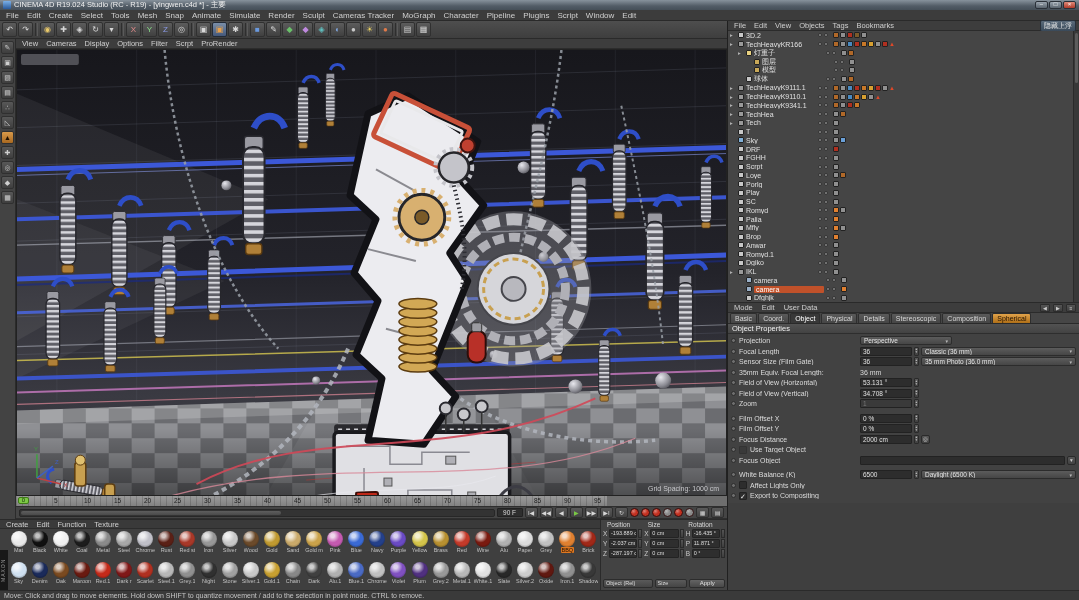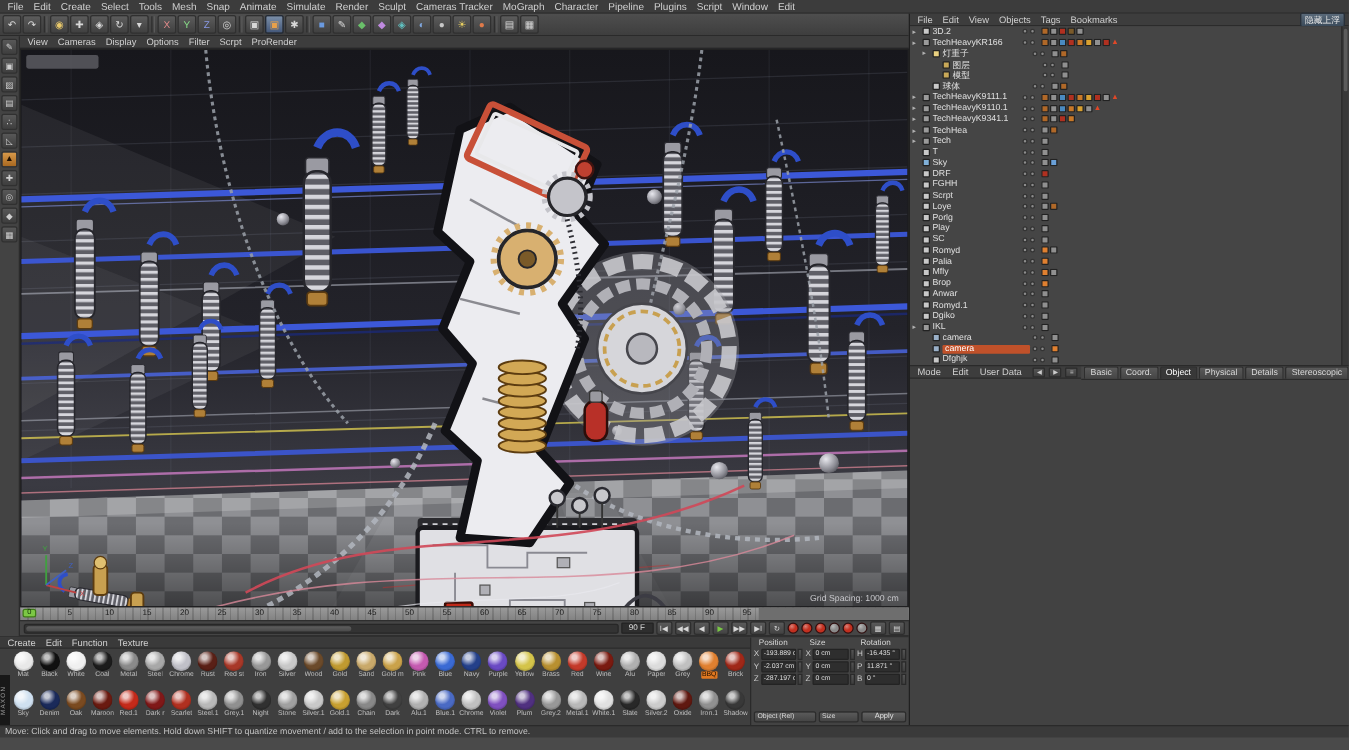--- a/index.html
+++ b/index.html
@@ -68,21 +68,21 @@
 .omsel .omlabel{background:#c0512a;color:#fff;border-radius:1px;padding:0 2px;}
 .omcaret{width:6px;font-size:5.5px;color:#b0b0b0;flex:none;}
 .omicon{width:6px;height:6px;border:1px solid #222;border-radius:1px;flex:none;}
 .omlabel{font-size:7px;color:#e0e0e0;width:70px;white-space:nowrap;overflow:hidden;flex:none;}
 .omdot{width:4px;height:4px;border-radius:50%;background:#8c8c8c;border:1px solid #333;flex:none;}
 .omtags{display:flex;gap:1px;margin-left:3px;flex:1;overflow:hidden;align-items:center;}
 .omtag{width:6px;height:6px;border:1px solid #222;border-radius:1px;flex:none;}
 .omwarn{color:#e04828;font-size:6px;}
 .omscroll{position:absolute;right:0;top:0;bottom:0;width:6px;background:#383838;border-left:1px solid #2a2a2a;}
 .omscroll::after{content:"";position:absolute;top:2px;left:1px;right:1px;height:50px;background:#5c5c5c;border-radius:2px;}
-.attr{flex:1;display:flex;flex-direction:row;min-height:0;}
+.attr{flex:1;display:flex;flex-direction:column;min-height:0;}
 .attrmode{height:10px;background:#3d3d3d;border-bottom:1px solid #2b2b2b;display:flex;align-items:center;gap:3px;padding:0 3px;font-size:7.5px;}
 .attricon{width:10px;height:8px;border:1px solid #2c2c2c;background:linear-gradient(#555,#3f3f3f);border-radius:1px;font-size:5px;color:#ccc;display:flex;align-items:center;justify-content:center;flex:none;}
 .attrtitle{height:11px;display:flex;align-items:center;gap:3px;padding:0 4px;font-size:8px;color:#e8e8e8;background:#464646;}
 .camicon{width:8px;height:6px;background:#9ab0c8;border:1px solid #223;border-radius:1px;flex:none;}
 .attrtabs{height:11px;display:flex;gap:1px;align-items:flex-end;padding:0 2px;background:#464646;border-bottom:1px solid #2a2a2a;}
 .attrtab{padding:1px 4px;font-size:7px;color:#d8d8d8;background:linear-gradient(#5a5a5a,#454545);border:1px solid #2e2e2e;border-bottom:none;border-radius:2px 2px 0 0;white-space:nowrap;overflow:hidden;}
 .tab-active{background:#383838;color:#fff;}
 .tab-accent{background:linear-gradient(#e0a24a,#b07018);color:#241200;}
 .attrsection{height:10px;font-size:7.5px;color:#f0f0f0;background:linear-gradient(#525252,#434343);border-bottom:1px solid #2e2e2e;padding: 0 4px;display:flex;align-items:center;}
 .attrrows{padding:2px 3px;display:flex;flex-direction:column;gap:1px;background:#424242;}
@@ -105,20 +105,27 @@
 .checkbox{width:8px;height:8px;background:#2d2d2d;border:1px solid #222;border-radius:1px;color:#e8e8e8;font-size:7px;line-height:7px;text-align:center;flex:none;}
 .checkbox.dis{background:#3a3a3a;border-color:#333;}
 .linkfield{flex:1;height:9px;background:#2d2d2d;border:1px solid #222;border-radius:1px;}
 .attrfill{flex:1;background:#3f3f3f;}
 .statusbar{height:10px;background:#3a3a3a;border-top:1px solid #2a2a2a;display:flex;align-items:center;padding:0 4px;font-size:7px;color:#c4c4c4;white-space:nowrap;overflow:hidden;}
 </style>
 </head>
 <body>
 
 <div class="app">
+  <div class="titlebar">
+    <div class="appicon"></div>
+    <div class="titletext">CINEMA 4D R19.024 Studio (RC - R19) - [yingwen.c4d *] - 主要</div>
+    <div class="winbtn">–</div>
+    <div class="winbtn">□</div>
+    <div class="winbtn close">×</div>
+  </div>
   <div class="menubar" id="menubar">
       <div class="menu-item">File</div>
       <div class="menu-item">Edit</div>
       <div class="menu-item">Create</div>
       <div class="menu-item">Select</div>
       <div class="menu-item">Tools</div>
       <div class="menu-item">Mesh</div>
       <div class="menu-item">Snap</div>
       <div class="menu-item">Animate</div>
       <div class="menu-item">Simulate</div>
@@ -1114,20 +1121,21 @@
         <div class="attrtabs" id="attrtabs">
             <div class="attrtab">Basic</div>
             <div class="attrtab">Coord.</div>
             <div class="attrtab tab-active">Object</div>
             <div class="attrtab">Physical</div>
             <div class="attrtab">Details</div>
             <div class="attrtab">Stereoscopic</div>
             <div class="attrtab">Composition</div>
             <div class="attrtab tab-accent">Spherical</div>
           </div>
+        <div class="attrsection">Object Properties</div>
         <div class="attrrows" id="attrrows">
             <div class="attrrow">
               <div class="animdot"></div>
               <div class="attrlabel">Projection</div>
               <div class="attrctl">
                 <div class="dropdown wide">
                   <div class="ddtext">Perspective</div>
                   <div class="ddarrow">▾</div>
                 </div>
               </div>

